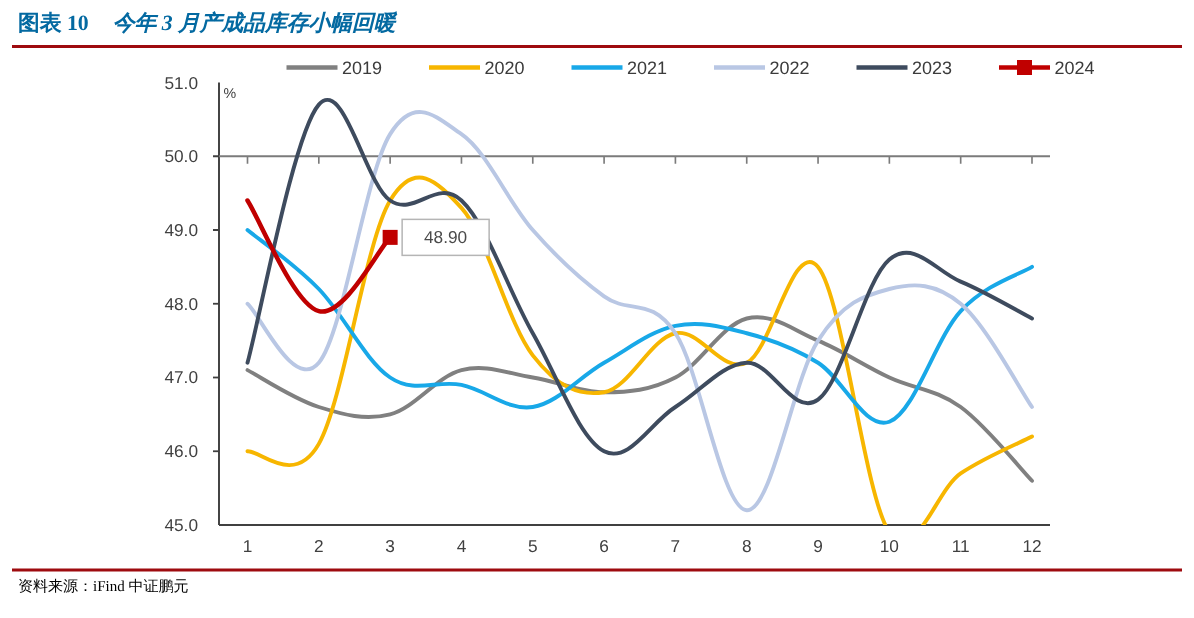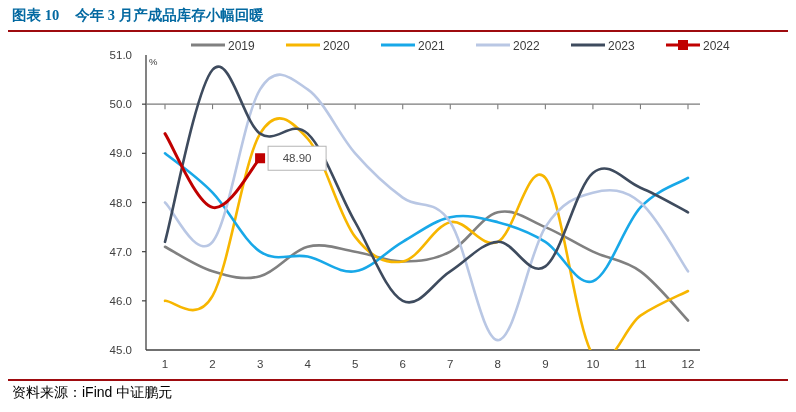--- a/index.html
+++ b/index.html
@@ -27,22 +27,22 @@
     background:#9e0b0f;
   }
 
   
   .ftr-rule{
     position:absolute;left:8px;top:379px;width:780px;height:2.2px;
     background:#9e0b0f;
   }
   .ftr{
     position:absolute;left:12px;top:384px;
-    font-size:14px;color:#000000;white-space:nowrap;
-    font-family:Liberation Sans, sans-serif;
+    font-size:10px;color:#000000;white-space:nowrap;
+    font-family:Liberation Serif, serif;
   }
 
   
   .chart-wrap{position:absolute;left:0;top:33px;width:728px;height:345px;}
   svg.plot{display:block;}
   .tick-text{
     font-family:"Liberation Sans","DejaVu Sans",sans-serif;
     font-size:11.5px;fill:#404040;
   }
   .legend-text{
@@ -58,21 +58,21 @@
     font-size:9.5px;fill:#3b3b3b;
   }
 </style>
 </head>
 <body>
 
 <div id="page">
 
   <div class="hdr">
     <span class="hdr-title">图表 10</span>
-    <span class="hdr-title" style="margin-left:16px;">今年 3 月产成品库存小幅回暖</span>
+    <span class="hdr-title" style="margin-left:16px;font-style:italic;">今年 3 月产成品库存小幅回暖</span>
   </div>
   <div class="hdr-rule"></div>
 
   <div class="chart-wrap">
     <svg class="plot" id="chart-svg" width="796" height="345" viewBox="0 0 796 345">
         <line x1="146" y1="22" x2="146" y2="317" stroke="#404040" stroke-width="1.3"></line>
         <line x1="146" y1="317" x2="700" y2="317" stroke="#404040" stroke-width="1.3"></line>
         <text x="132" y="26" text-anchor="end" class="tick-text">51.0</text>
         <line x1="142" y1="71.16666666666666" x2="146" y2="71.16666666666666" stroke="#404040" stroke-width="1.2"></line>
         <text x="132" y="75.16666666666666" text-anchor="end" class="tick-text">50.0</text>

